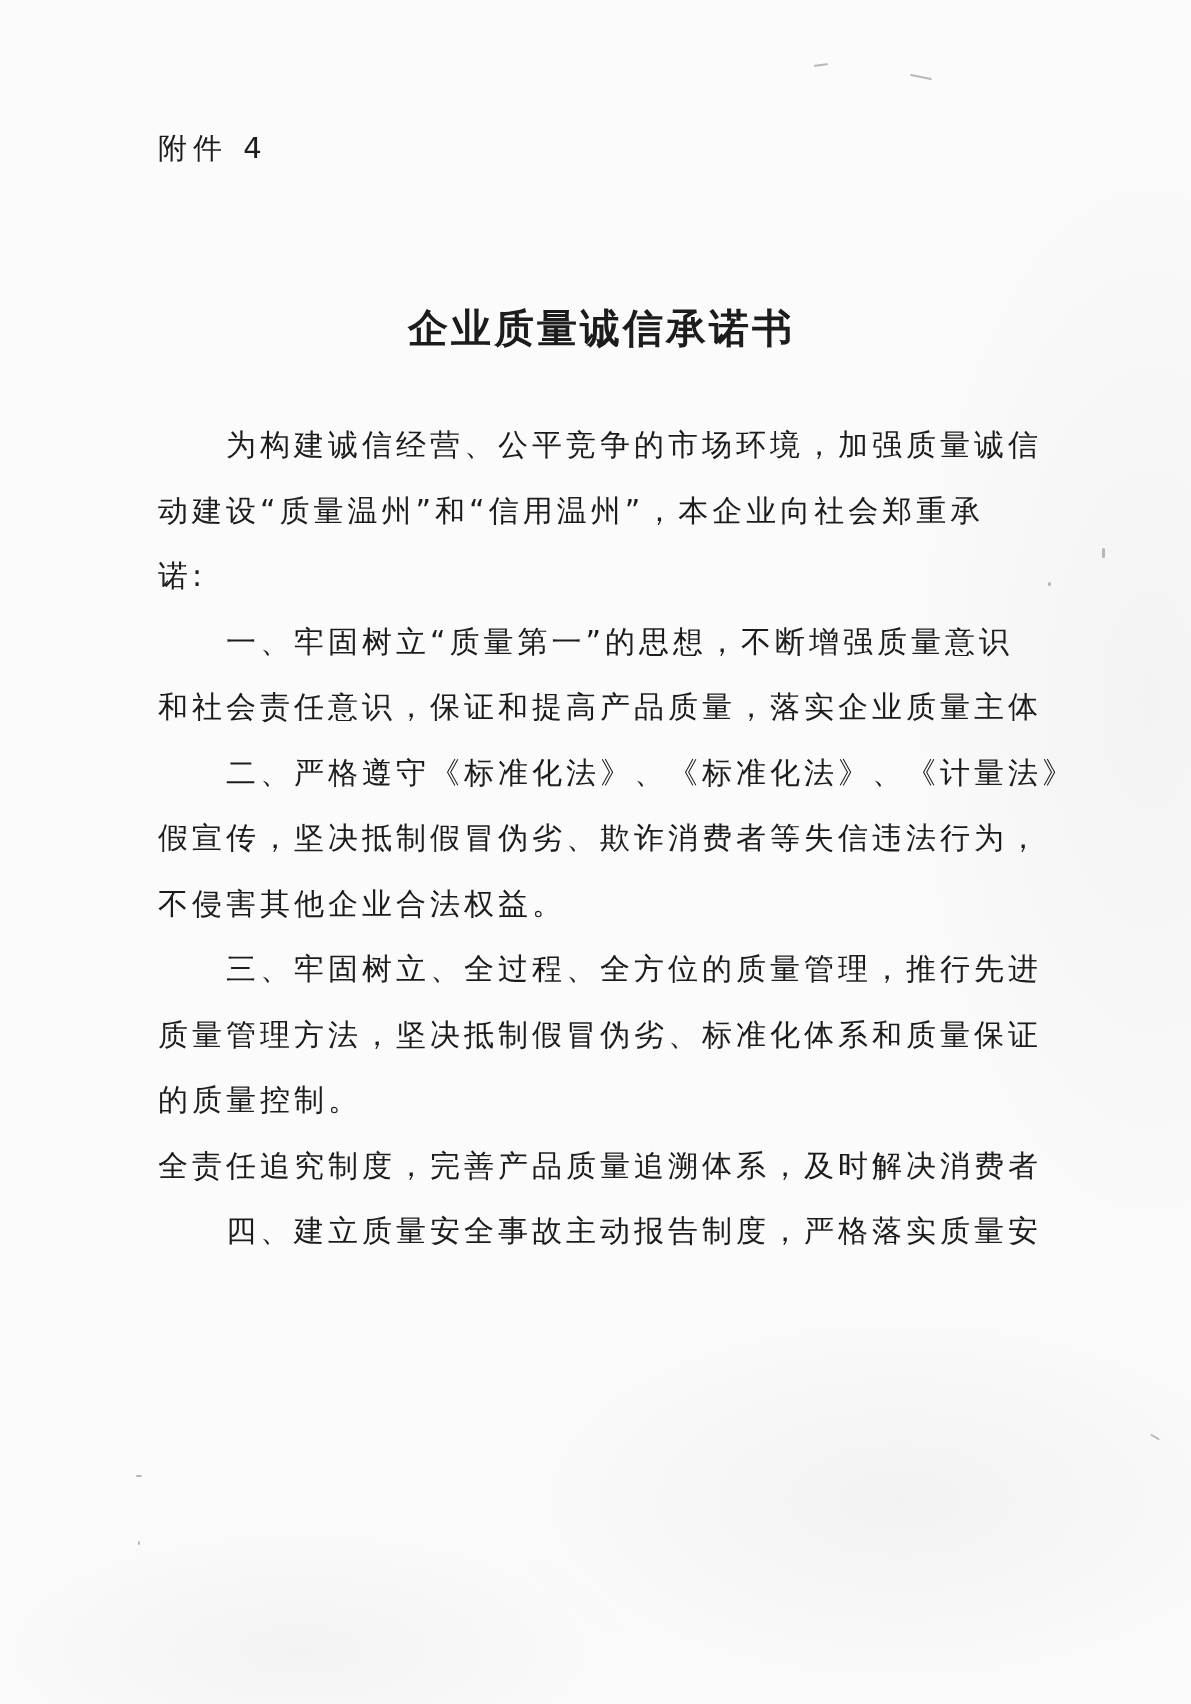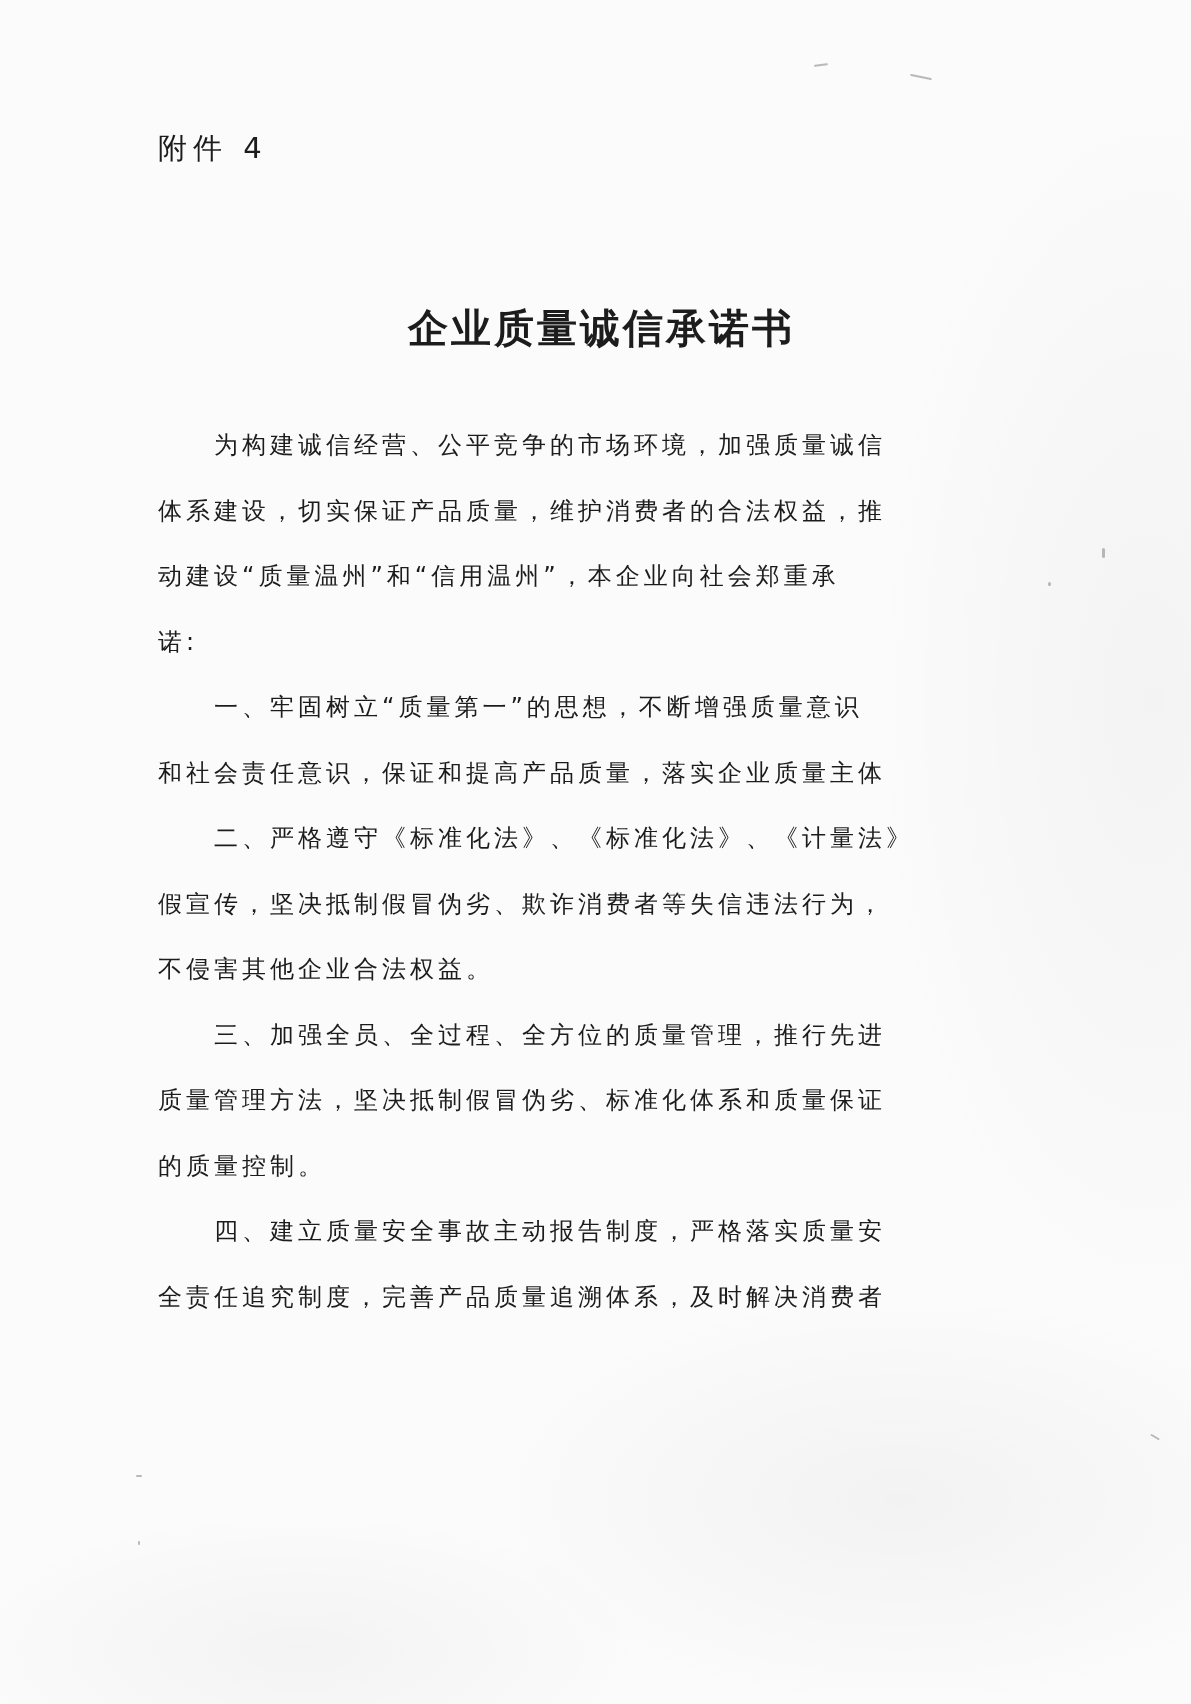--- a/index.html
+++ b/index.html
@@ -29,21 +29,21 @@
     text-align: center; font-size: 40px; font-weight: bold;
     letter-spacing: 3px; line-height: 56px;
     font-family: "DejaVu Serif", "Liberation Serif", serif;
     padding-left: 6px;
   }
   .body {
     position: absolute; left: 158px; top: 420px; width: 875px;
   }
   .line {
     height: 65.5px; line-height: 50px;
-    font-size: 24px; letter-spacing: 4px;
+    font-size: 30px; letter-spacing: 4px;
     white-space: nowrap;
     font-family: "DejaVu Sans", "Liberation Sans", sans-serif;
   }
   .mark { position: absolute; background: #777; opacity: .5; border-radius: 2px; }
 </style>
 </head>
 <body>
 
 <div class="page">
 
@@ -54,27 +54,26 @@
   <div class="mark" style="left:1150px;top:1436px;width:10px;height:2px;transform:rotate(30deg);"></div>
   <div class="mark" style="left:136px;top:1475px;width:6px;height:2px;"></div>
   <div class="mark" style="left:138px;top:1541px;width:2px;height:4px;"></div>
 
   <div class="annex">附件 4</div>
 
   <div class="title">企业质量诚信承诺书</div>
 
   <div class="body">
     <div class="line">　　为构建诚信经营、公平竞争的市场环境，加强质量诚信</div>
-    <div class="line">体系建设，切实保证产品质量，维护消费者的合法权益，推</div>
     <div class="line">动建设“质量温州”和“信用温州”，本企业向社会郑重承</div>
     <div class="line">诺:</div>
     <div class="line">　　一、牢固树立“质量第一”的思想，不断增强质量意识</div>
     <div class="line">和社会责任意识，保证和提高产品质量，落实企业质量主体</div>
     <div class="line">　　二、严格遵守《标准化法》、《标准化法》、《计量法》</div>
     <div class="line">假宣传，坚决抵制假冒伪劣、欺诈消费者等失信违法行为，</div>
     <div class="line">不侵害其他企业合法权益。</div>
-    <div class="line">　　三、加强全员、全过程、全方位的质量管理，推行先进</div>
+    <div class="line">　　三、牢固树立、全过程、全方位的质量管理，推行先进</div>
     <div class="line">质量管理方法，坚决抵制假冒伪劣、标准化体系和质量保证</div>
     <div class="line">的质量控制。</div>
+    <div class="line">全责任追究制度，完善产品质量追溯体系，及时解决消费者</div>
     <div class="line">　　四、建立质量安全事故主动报告制度，严格落实质量安</div>
-    <div class="line">全责任追究制度，完善产品质量追溯体系，及时解决消费者</div>
   </div>
 </div>
 
 </body></html>

